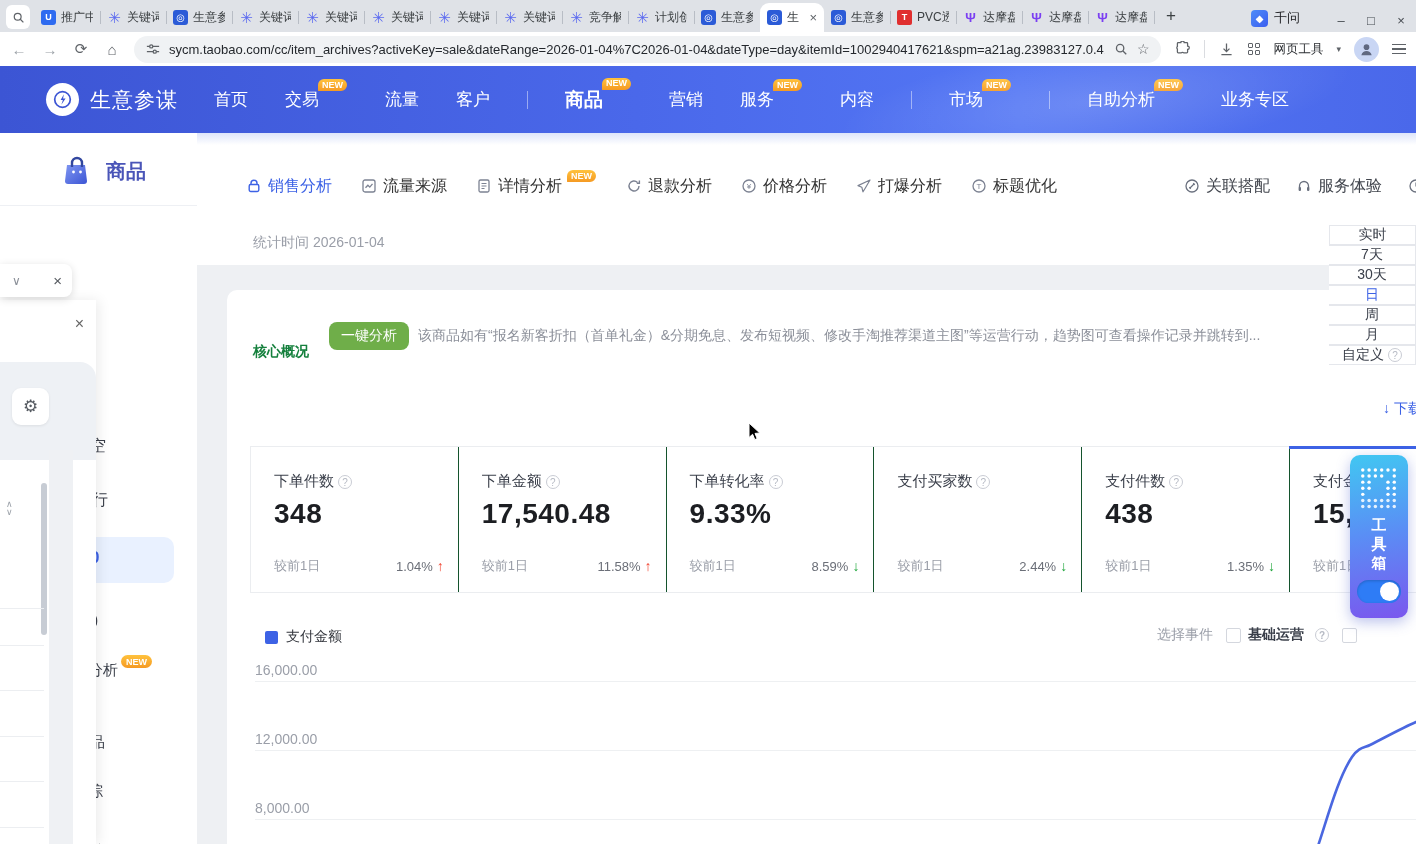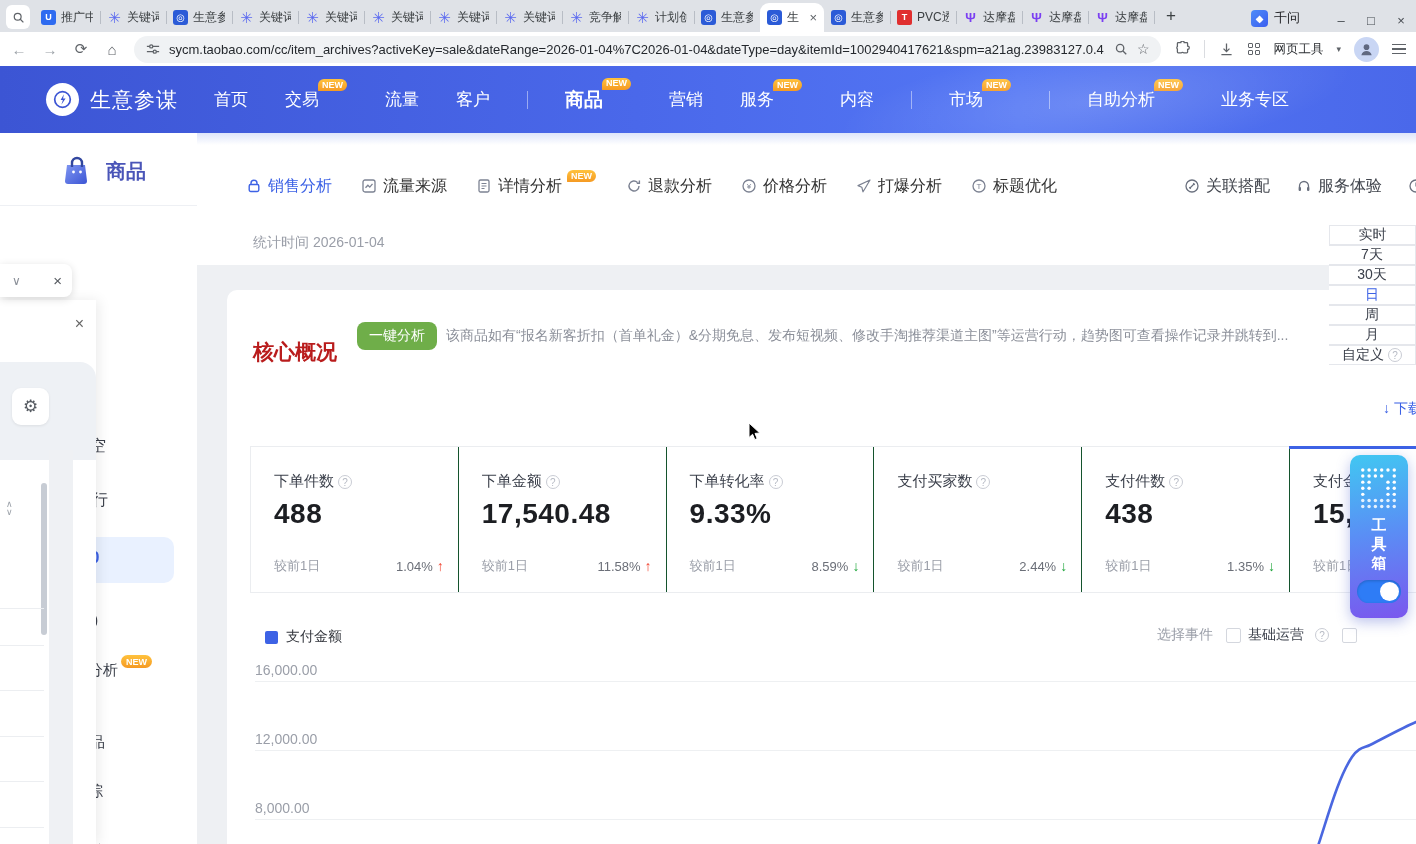--- a/index.html
+++ b/index.html
@@ -86,21 +86,21 @@
   .stattime{position:absolute;left:7px;top:9px;font-size:14px;color:#9a9ea8;}
   .dgroup{position:absolute;right:0;top:0;display:flex;height:37px;flex-direction:column;}
   .dbtn{min-width:57px;padding:0 13px;border:1px solid #e5e7ec;border-left-width:0;display:flex;align-items:center;justify-content:center;font-size:14px;color:#3a3f4a;background:#fff;white-space:nowrap;}
   .dbtn:first-child{border-left-width:1px;}
   .dbtn.active{color:#3d62e5;}
   .q{display:inline-block;width:14px;height:14px;border:1px solid #c9ccd4;border-radius:50%;color:#b6bac4;font-size:10px;line-height:13px;text-align:center;margin-left:4px;flex:none;}
 
   
   .maincard{position:absolute;left:227px;top:290px;right:0;bottom:0;background:#fff;border-radius:10px 0 0 0;z-index:3;}
   .corerow{position:absolute;left:26px;top:32px;right:0;height:28px;display:flex;align-items:center;}
-  .coretitle{font-size:21px;font-weight:bold;color:#b91c1c;margin-right:20px;white-space:nowrap;margin-top:32px;}
+  .coretitle{font-size:14px;font-weight:bold;color:#15803d;margin-right:20px;white-space:nowrap;margin-top:32px;}
   .greenbtn{background:#6fae49;color:#fff;font-size:14px;padding:5px 12px;border-radius:8px;margin-right:9px;white-space:nowrap;flex:none;}
   .coredesc{font-size:14px;color:#8b8f99;white-space:nowrap;overflow:hidden;flex:1;}
   .corelink{font-size:14px;color:#3a3f4a;white-space:nowrap;margin-left:10px;flex:none;}
   .dlink{position:absolute;left:1156px;top:110px;font-size:14px;color:#3d62e5;white-space:nowrap;}
 
   .cards{position:absolute;left:23px;top:156px;right:0;height:147px;display:flex;border:1px solid #ebedf0;border-right:none;}
   .card{width:207.8px;flex:none;border-right:1px solid #14532d;padding:25px 0 0 23px;position:relative;background:#fff;}
   .card:last-child{flex:1;border-right:none;}
   .card.selected::before{content:"";position:absolute;top:-1px;left:-1px;right:0;height:3px;background:#3d62e5;}
   .clabel{font-size:15px;color:#3a3f4a;display:flex;align-items:center;white-space:nowrap;}
@@ -110,21 +110,21 @@
   .arrow{font-weight:bold;font-size:14px;margin-left:4px;}
   .arrow.up{color:#f1432f;}
   .arrow.down{color:#1fa63b;}
 
   .legendrow{position:absolute;left:38px;top:338px;display:flex;align-items:center;gap:8px;}
   .legsq{width:13px;height:13px;background:#3d62e5;border-radius:2px;}
   .leglbl{font-size:14px;color:#33363d;}
   .events{position:absolute;left:930px;top:336px;display:flex;align-items:center;gap:13px;white-space:nowrap;}
   .evlabel{font-size:14px;color:#9a9ea8;}
   .cb{width:15px;height:15px;border:1px solid #d4d7de;border-radius:2px;background:#fff;flex:none;}
-  .evopt{display:flex;align-items:center;gap:7px;font-size:14px;color:#3a3f4a;}
+  .evopt{display:flex;align-items:center;gap:7px;font-size:14px;color:#3a3f4a;font-weight:bold;}
   .ytick{position:absolute;left:28px;font-size:14px;color:#9a9ea8;}
   .gridline{position:absolute;left:28px;right:0;height:1px;background:#eef0f2;}
   .curve{position:absolute;right:0;bottom:0;width:140px;height:146px;}
 
   
   .toolbox{position:absolute;left:1350px;top:455px;width:58px;height:163px;border-radius:10px;z-index:50;
     background:linear-gradient(170deg,#41c7f2 0%,#5a8ef5 48%,#7a57ee 100%);box-shadow:0 4px 14px rgba(60,80,200,.35);
     display:flex;flex-direction:column;align-items:center;padding-top:10px;}
   .tbtext{color:#fff;font-size:15px;font-weight:bold;line-height:19px;text-align:center;margin-top:2px;}
   .toggle{width:44px;height:23px;border-radius:12px;background:#2e7cf6;position:relative;margin-top:8px;box-shadow:inset 0 1px 3px rgba(0,0,0,.2);}
@@ -470,21 +470,21 @@
     <div class="dlink">
       <span>↓ </span><span>下载</span>
     </div>
 
     <div class="cards" id="cards">
         <div class="card">
           <div class="clabel">
             <span>下单件数</span>
             <span class="q">?</span>
           </div>
-          <div class="cvalue">488</div>
+          <div class="cvalue">348</div>
           <div class="cfoot">
             <span>较前1日</span>
             <span class="cpct">1.04%</span>
             <span class="arrow up">↑</span>
           </div>
         </div>
         <div class="card">
           <div class="clabel">
             <span>下单金额</span>
             <span class="q">?</span>

